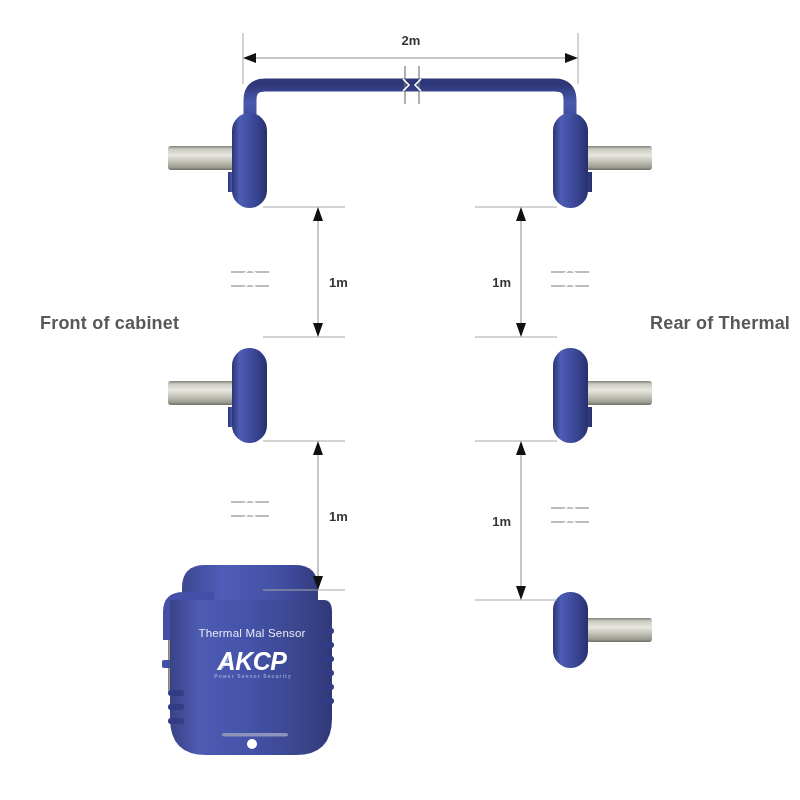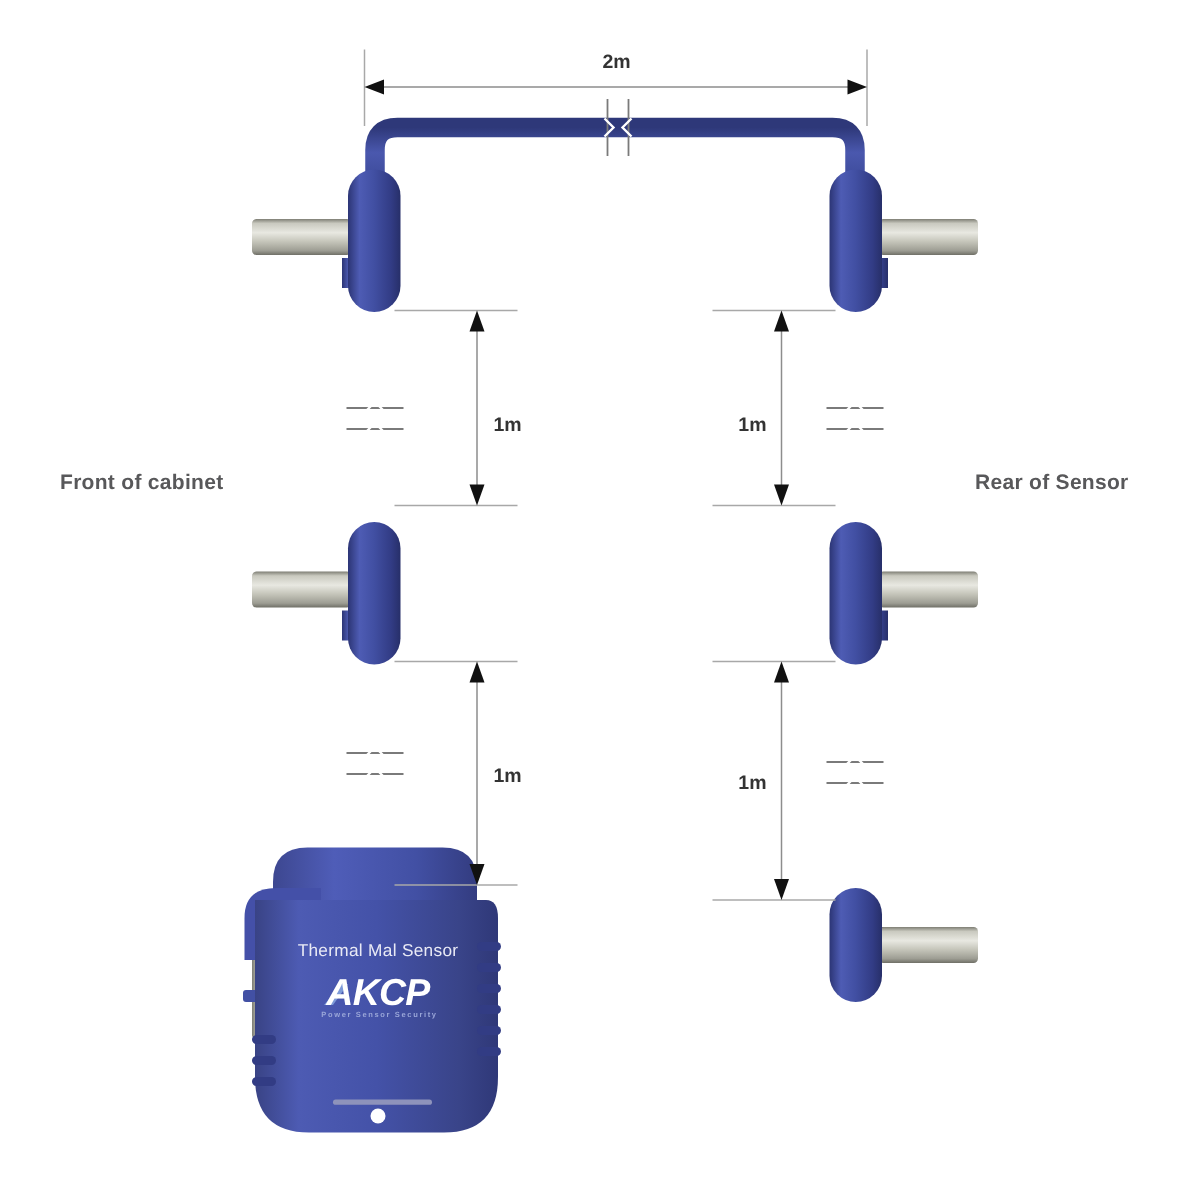--- a/index.html
+++ b/index.html
@@ -21,21 +21,21 @@
   }
   svg.diagram {
     position: absolute;
     left: 0;
     top: 0;
     width: 800px;
     height: 800px;
   }
   .side-label {
     position: absolute;
-    font-size: 14px;
+    font-size: 18px;
     font-weight: bold;
     color: #58585a;
     letter-spacing: 0.2px;
     white-space: nowrap;
   }
   #front-label { left: 40px; top: 313px; }
   #rear-label  { left: 650px; top: 313px; }
 
   .dim-text {
     font-family: "Liberation Sans", sans-serif;
@@ -295,15 +295,15 @@
       <line class="ext-line" x1="475" y1="600" x2="557" y2="600"></line>
       <line class="dim-line" x1="521" y1="443" x2="521" y2="598"></line>
       <polygon class="arrow-head" points="521,441 516,455 526,455"></polygon>
       <polygon class="arrow-head" points="521,600 516,586 526,586"></polygon>
       <text class="dim-text" x="511" y="526" text-anchor="end">1m</text>
     </g>
   </svg>
 
   <div class="side-label" id="front-label">Front of cabinet</div>
 
-  <div class="side-label" id="rear-label">Rear of Sensor</div>
+  <div class="side-label" id="rear-label">Rear of Thermal</div>
 
 </div>
 
 </body></html>

